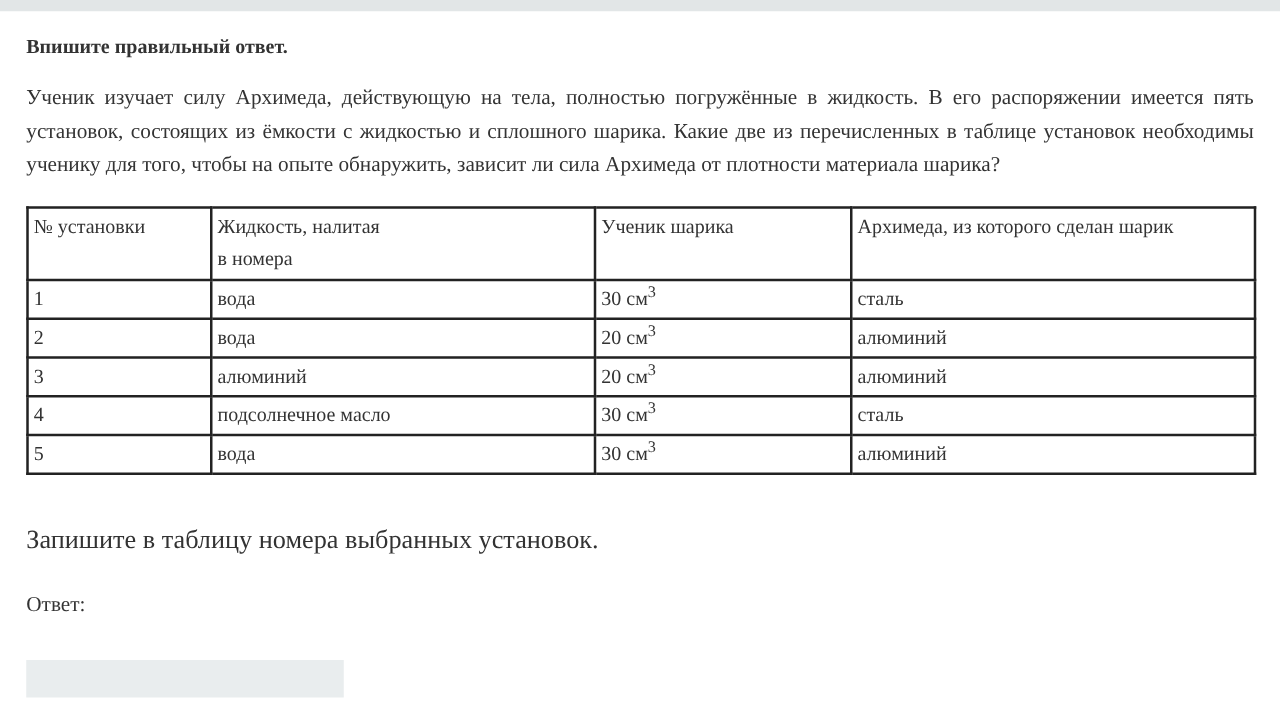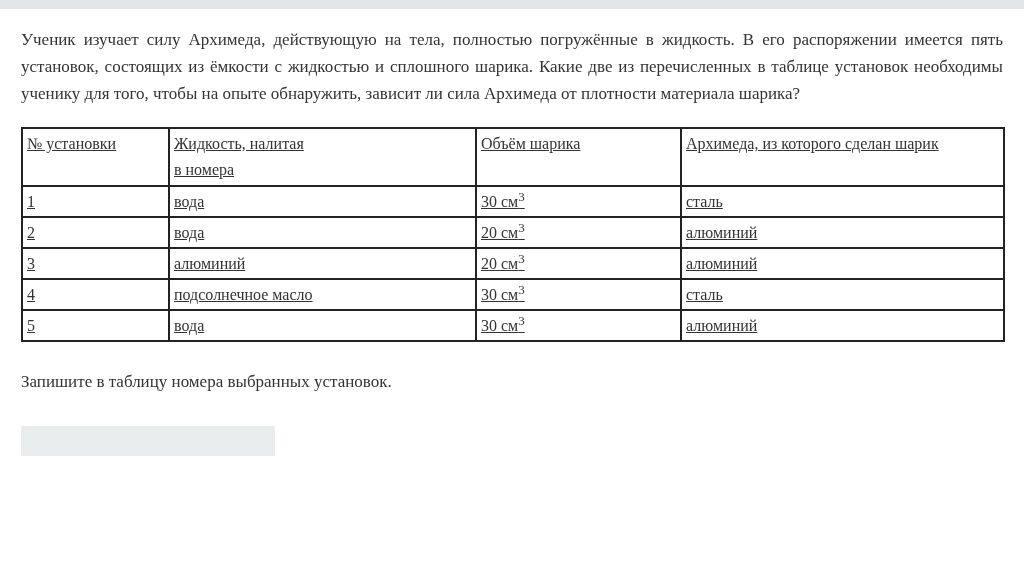--- a/index.html
+++ b/index.html
@@ -30,21 +30,20 @@
     font-size: 17px;
     line-height: 27px;
     text-align: justify;
   }
   .question b { font-weight: normal; }
   table.setup-table {
     margin-top: 20px;
     width: 982px;
     border-collapse: collapse;
     table-layout: fixed;
-    text-decoration: underline;
   }
   .setup-table th,
   .setup-table td {
     border: 2px solid #222222;
     font-size: 16px;
     font-weight: normal;
     text-align: left;
     color: #333333;
   }
   .setup-table th {
@@ -64,22 +63,22 @@
   .setup-table sup {
     font-size: 13px;
     vertical-align: super;
     line-height: 0;
   }
   .col-num { width: 147px; }
   .col-liquid { width: 307px; }
   .col-volume { width: 205px; }
   .col-material { width: 323px; }
   .instruction {
-    margin-top: 29px;
-    font-size: 17px;
+    margin-top: 40px;
+    font-size: 21px;
     line-height: 22px;
   }
   .answer-label {
     margin-top: 31px;
     font-size: 17px;
     line-height: 22px;
   }
   .answer-input {
     display: block;
     margin-top: 33px;
@@ -94,36 +93,37 @@
     padding: 0 6px;
   }
 </style>
 </head>
 <body>
 
 <div class="topbar"></div>
 
 <div class="content">
 
+  <div class="title">Впишите правильный ответ.</div>
 
   <div class="question"><span>Ученик изучает силу Архимеда, действующую на тела, полностью погружённые в жидкость. В его распоряжении имеется пять установок, состоящих из ёмкости с жидкостью и сплошного шарика. Какие</span> <b>две</b> <span>из перечисленных в таблице установок необходимы ученику для того, чтобы на опыте обнаружить, зависит ли сила Архимеда от плотности материала шарика?</span></div>
 
   <table class="setup-table">
     <colgroup>
       <col class="col-num">
       <col class="col-liquid">
       <col class="col-volume">
       <col class="col-material">
     </colgroup>
     <thead>
       <tr>
         <th>№ установки</th>
         <th>Жидкость, налитая
 в номера</th>
-        <th>Объём шарика</th>
+        <th>Ученик шарика</th>
         <th>Архимеда, из которого сделан шарик</th>
       </tr>
     </thead>
     <tbody>
       <tr>
         <td>1</td>
         <td>вода</td>
         <td><span>30 см</span><sup>3</sup></td>
         <td>сталь</td>
       </tr>
@@ -149,16 +149,17 @@
         <td>5</td>
         <td>вода</td>
         <td><span>30 см</span><sup>3</sup></td>
         <td>алюминий</td>
       </tr>
     </tbody>
   </table>
 
   <div class="instruction">Запишите в таблицу номера выбранных установок.</div>
 
+  <div class="answer-label">Ответ:</div>
 
   <input class="answer-input" type="text" placeholder="" style="">
 
 </div>
 
 </body></html>

